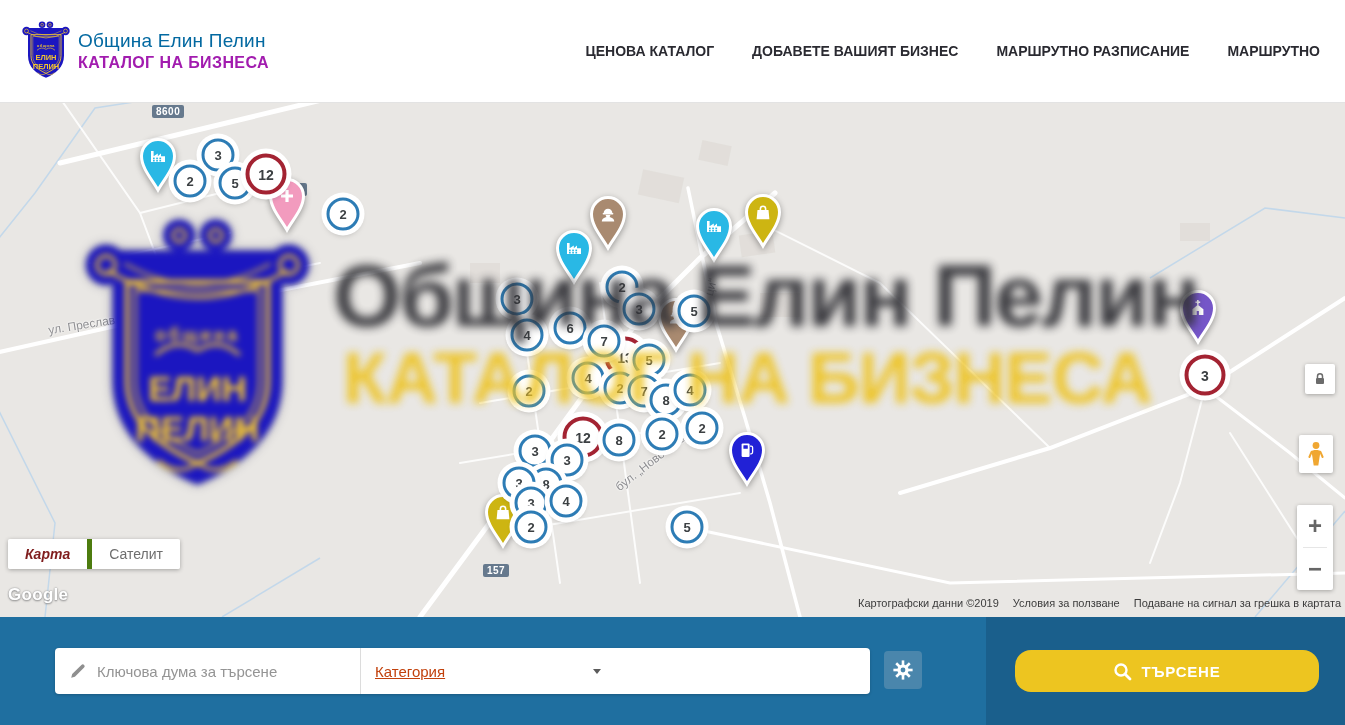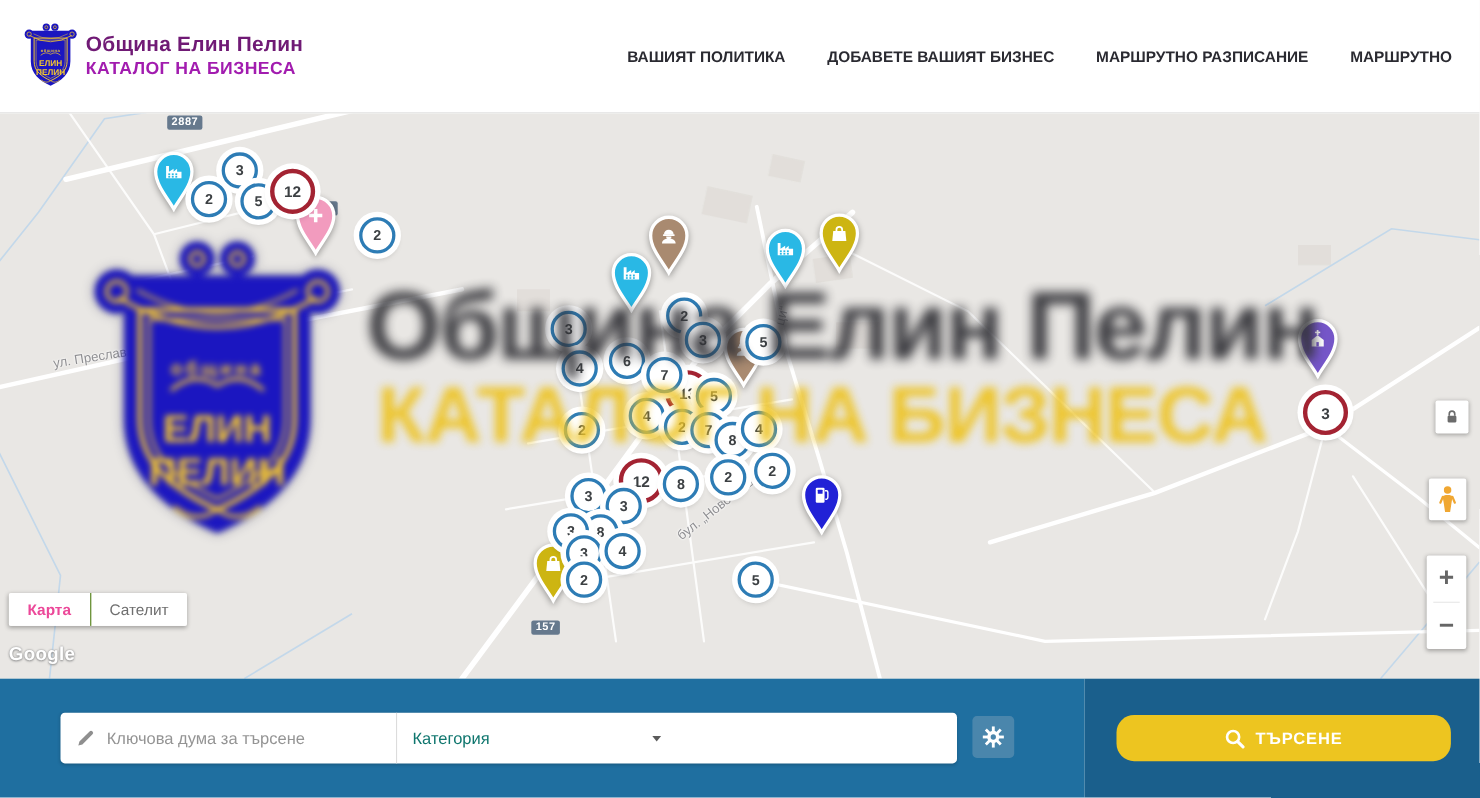--- a/index.html
+++ b/index.html
@@ -5,21 +5,21 @@
   * { margin:0; padding:0; box-sizing:border-box; }
   html,body { width:1345px; height:725px; overflow:hidden; font-family:"Liberation Sans",sans-serif; background:#fff; }
   .page { position:relative; width:1345px; height:725px; }
 
   
   .header { position:absolute; top:0; left:0; width:1345px; height:103px; background:#fff;
             border-bottom:1px solid #e3e3e3; z-index:100; display:flex; align-items:center; }
   .brand { display:flex; align-items:center; margin-left:22px; cursor:pointer; }
   .brand-crest { width:48px; height:62px; }
   .brand-text { margin-left:8px; }
-  .brand-title { font-size:19px; font-weight:bold; color:#701a75; letter-spacing:.2px; }
+  .brand-title { font-size:19px; font-weight:normal; color:#0369a1; letter-spacing:.2px; }
   .brand-sub { font-size:16px; font-weight:bold; color:#a21caf; letter-spacing:.4px; margin-top:2px; }
   .main-nav { margin-left:auto; padding-right:25px; display:flex; align-items:center; }
   .nav-item { font-size:14px; font-weight:bold; color:#2a2a31; margin-left:38px; cursor:pointer;
               letter-spacing:0; text-decoration:none; white-space:nowrap; }
 
   
   .map { position:absolute; top:103px; left:0; width:1345px; height:514px; background:#e9e7e4;
          overflow:hidden; cursor:grab; }
   .map svg.roads { position:absolute; top:0; left:0; z-index:1; }
   .street-label { position:absolute; z-index:5; font-size:12px; color:#8f8f92; white-space:nowrap;
@@ -42,22 +42,22 @@
   .wm-line1 { position:absolute; left:333px; top:142px; font-size:88px; font-weight:bold;
               color:#333338; letter-spacing:-2px; white-space:nowrap; filter:blur(5px); opacity:.96; }
   .wm-line2 { position:absolute; left:343px; top:234px; font-size:72px; font-weight:bold;
               color:#edc428; letter-spacing:-1px; white-space:nowrap; filter:blur(4px); opacity:.97; }
 
   
   .maptype { position:absolute; left:8px; top:436px; z-index:60; display:flex;
              box-shadow:0 1px 4px rgba(0,0,0,.3); border-radius:2px; overflow:hidden; }
   .maptype button { height:30px; padding:0 17px; background:#fff; border:none; font-family:inherit;
                     font-size:14px; cursor:pointer; }
-  .maptype .active { font-weight:bold; color:#ec4899; }
-  .maptype .inactive { color:#6e6e6e; border-left:1px solid #4d7c0f; }
+  .maptype .active { font-weight:bold; color:#7f1d1d;font-style:italic; }
+  .maptype .inactive { color:#6e6e6e; border-left:5px solid #4d7c0f; }
   .google-logo { position:absolute; left:8px; top:482px; z-index:60; font-size:17px; font-weight:bold;
                  color:#fff; letter-spacing:.3px; cursor:pointer;
                  text-shadow:0 0 1px #b3b3b3,0 0 2px #9a9a9a,0 1px 2px #8a8a8a; }
   .attribution { position:absolute; right:4px; top:494px; z-index:60; display:flex; gap:14px;
                  font-size:11px; color:#3c3c3c; align-items:center; }
   .attribution a { color:#3c3c3c; text-decoration:none; cursor:pointer; }
   .ctrl-btn { position:absolute; z-index:60; background:#fff; box-shadow:0 1px 4px rgba(0,0,0,.3);
               border-radius:2px; display:flex; align-items:center; justify-content:center; cursor:pointer; }
   .lock-btn { left:1305px; top:261px; width:30px; height:30px; }
   .pegman-btn { left:1299px; top:332px; width:34px; height:38px; }
@@ -73,21 +73,21 @@
   .footer-left { position:absolute; left:0; top:0; width:986px; height:108px; background:#1f6fa0; }
   .footer-right { position:absolute; left:986px; top:0; width:359px; height:108px; background:#1a5f8c; }
   .search-wrap { position:absolute; left:55px; top:31px; width:815px; height:46px; background:#fff;
                  border-radius:4px; display:flex; align-items:stretch; box-shadow:0 1px 3px rgba(0,0,0,.2); }
   .field-keyword { width:305px; display:flex; align-items:center; padding:0 12px 0 14px; }
   .field-keyword input { border:none; outline:none; flex:1; font-family:inherit; font-size:15px;
                          color:#444; margin-left:10px; background:transparent; }
   .field-keyword input::placeholder { color:#949494; }
   .select-field { width:255px; border-left:1px solid #dcdcdc; display:flex; align-items:center;
                   padding:0 14px; cursor:pointer; }
-  .sel-text { flex:1; font-size:15px; color:#0f766e; }
+  .sel-text { flex:1; font-size:15px; color:#c2410c;text-decoration:underline; }
   .caret { width:0; height:0; border-left:4.5px solid transparent; border-right:4.5px solid transparent;
            border-top:5.5px solid #5b5b5b; }
   .gear-btn { position:absolute; left:884px; top:34px; width:38px; height:38px; background:#4a86ac;
               border:none; border-radius:4px; display:flex; align-items:center; justify-content:center;
               cursor:pointer; }
   .submit-btn { position:absolute; left:29px; top:33px; width:304px; height:42px; background:#edc520;
                 border:none; border-radius:16px; display:flex; align-items:center; justify-content:center;
                 gap:9px; cursor:pointer; }
   .submit-btn span { font-family:inherit; font-size:15px; font-weight:bold; color:#fff; letter-spacing:.8px; }
   .hidden-defs { position:absolute; width:0; height:0; overflow:hidden; }
@@ -127,21 +127,21 @@
     <div class="brand" data-interactable="true">
       <svg class="brand-crest" viewBox="0 0 160 205" data-interactable="false">
           <use href="#crest"></use>
         </svg>
       <div class="brand-text" data-interactable="false">
         <div class="brand-title" data-interactable="false">Община Елин Пелин</div>
         <div class="brand-sub" data-interactable="false">КАТАЛОГ НА БИЗНЕСА</div>
       </div>
     </div>
     <nav class="main-nav" data-interactable="false">
-        <a class="nav-item" data-interactable="true">ВАШИЯТ ПОЛИТИКА</a>
+        <a class="nav-item" data-interactable="true">ЦЕНОВА КАТАЛОГ</a>
         <a class="nav-item" data-interactable="true">ДОБАВЕТЕ ВАШИЯТ БИЗНЕС</a>
         <a class="nav-item" data-interactable="true">МАРШРУТНО РАЗПИСАНИЕ</a>
         <a class="nav-item" data-interactable="true">МАРШРУТНО</a>
       </nav>
   </header>
 
   <div class="map" data-interactable="true">
     <svg class="roads" width="1345" height="514" data-interactable="false">
       <rect x="0" y="0" width="1345" height="514" fill="#e9e7e4"></rect>
       <g fill="#e0ddd8" opacity=".8">
@@ -183,21 +183,21 @@
         </g>
       </g>
     </svg>
 
     <div data-interactable="false" id="street-layer">
         <div class="street-label" data-interactable="false" style="left: 48px; top: 215px; transform: rotate(-9deg);">ул. Преслав</div>
         <div class="street-label" data-interactable="false" style="left: 607px; top: 349px; transform: rotate(-38deg);">бул. „Новоселци“</div>
         <div class="street-label" data-interactable="false" style="left: 702px; top: 177px; transform: rotate(-75deg);">ци“</div>
       </div>
     <div data-interactable="false" id="badge-layer">
-        <div class="road-badge" data-interactable="false" style="left: 152px; top: 2px;">2887</div>
+        <div class="road-badge" data-interactable="false" style="left: 152px; top: 2px;">8600</div>
         <div class="road-badge" data-interactable="false" style="left: 483px; top: 461px;">157</div>
         <div class="road-badge" data-interactable="false" style="left: 297px; top: 80px;"></div>
       </div>
     <div data-interactable="false" id="marker-layer">
         <div data-interactable="true" class="pin" style="left: 135px; top: 32px;"><svg width="46" height="58" viewBox="0 0 46 58">
     <path d="M23 55C17.5 45 6.5 33.5 6.5 21A16.5 16.5 0 1 1 39.5 21C39.5 33.5 28.5 45 23 55Z" fill="#29b8e5" stroke="#fff" stroke-width="3"></path>
             <g transform="translate(14,12)">
               <path fill="#fff" d="M2 15V4h2.6v5.2L8.8 6.4v2.8L12 6.4v2.8h4V15z"></path>
               <g fill="#29b8e5">
                 <rect x="4" y="10.6" width="1.7" height="1.7"></rect>
@@ -331,20 +331,25 @@
         </svg>
       <div class="wm-line1" data-interactable="false">Община Елин Пелин</div>
       <div class="wm-line2" data-interactable="false">КАТАЛОГ НА БИЗНЕСА</div>
     </div>
 
     <div class="maptype" data-interactable="false">
       <button class="active" data-interactable="true">Карта</button>
       <button class="inactive" data-interactable="true">Сателит</button>
     </div>
     <div class="google-logo" data-interactable="true">Google</div>
+    <div class="attribution" data-interactable="false">
+      <span data-interactable="false">Картографски данни ©2019</span>
+      <a data-interactable="true">Условия за ползване</a>
+      <a data-interactable="true">Подаване на сигнал за грешка в картата</a>
+    </div>
     <div class="ctrl-btn lock-btn" data-interactable="true">
       <svg width="18" height="18" viewBox="0 0 18 18" data-interactable="false">
         <rect x="5" y="8" width="8" height="6" rx="1" fill="#6b6b6b"></rect>
         <path d="M6.5 8V6.3a2.5 2.5 0 0 1 5 0V8" fill="none" stroke="#6b6b6b" stroke-width="1.5"></path>
       </svg>
     </div>
     <div class="ctrl-btn pegman-btn" data-interactable="true">
       <svg width="20" height="26" viewBox="0 0 20 26" data-interactable="false">
         <circle cx="10" cy="4.5" r="3.4" fill="#f0a732"></circle>
         <path d="M5.5 10.5 c0-2 9-2 9 0 l-1 6 -1.2 8 h-4.6 l-1.2-8 z" fill="#f0a732"></path>

